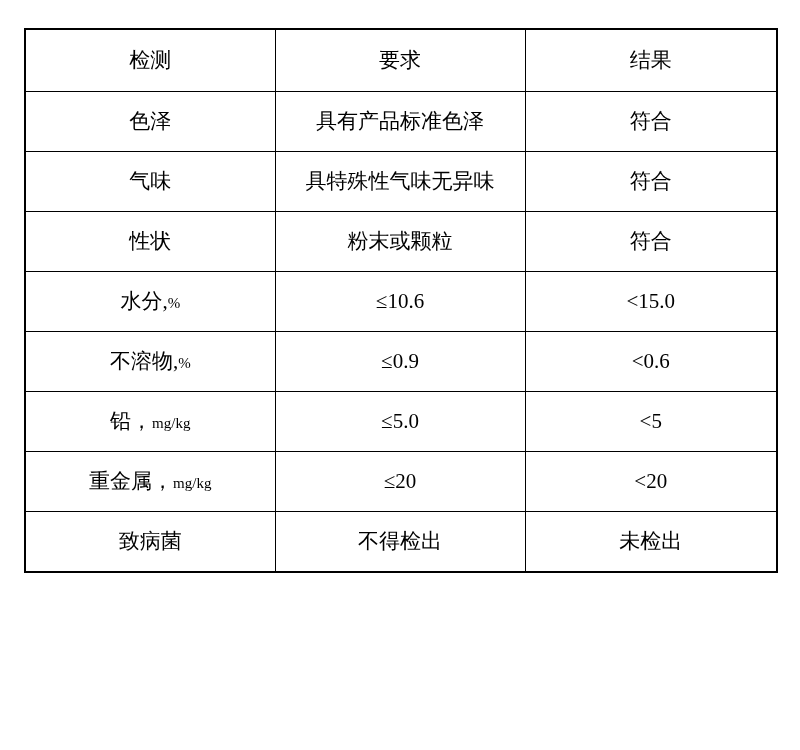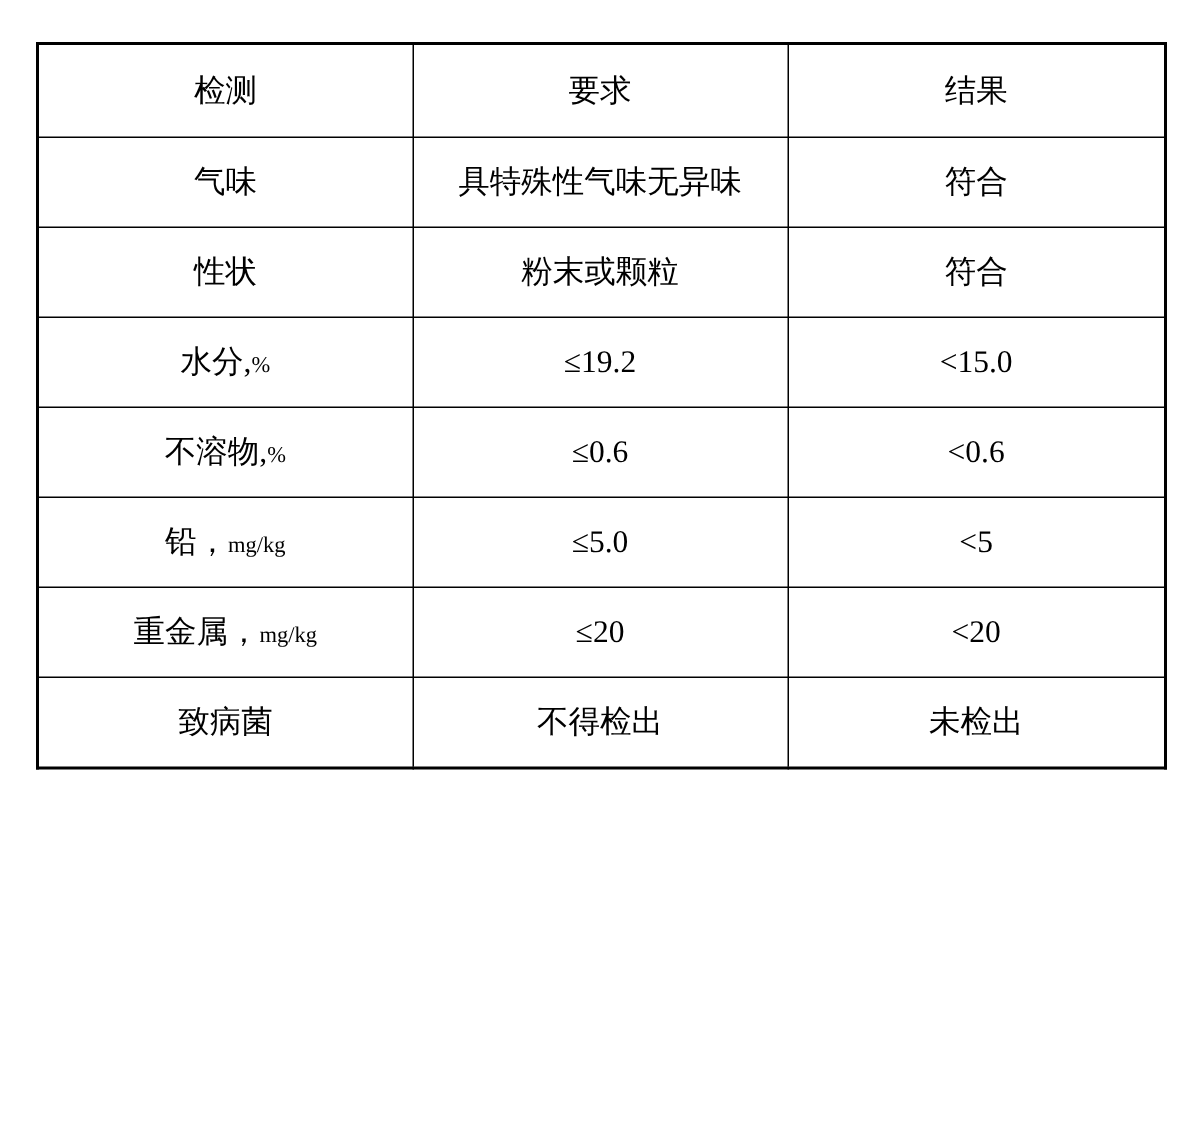--- a/index.html
+++ b/index.html
@@ -59,43 +59,48 @@
       <col class="c2">
       <col class="c3">
     </colgroup>
     <tbody>
       <tr>
         <td>检测</td>
         <td>要求</td>
         <td>结果</td>
       </tr>
 
+      <tr>
+        <td><span>色泽</span><span class="unit"></span></td>
+        <td>具有产品标准色泽</td>
+        <td>符合</td>
+      </tr>
 
       <tr>
         <td><span>气味</span><span class="unit"></span></td>
         <td>具特殊性气味无异味</td>
         <td>符合</td>
       </tr>
 
       <tr>
         <td><span>性状</span><span class="unit"></span></td>
         <td>粉末或颗粒</td>
         <td>符合</td>
       </tr>
 
 
       <tr>
         <td><span>水分,</span><span class="unit">%</span></td>
-        <td>≤19.2</td>
+        <td>≤10.6</td>
         <td>&lt;15.0</td>
       </tr>
 
       <tr>
         <td><span>不溶物,</span><span class="unit">%</span></td>
-        <td>≤0.6</td>
+        <td>≤0.9</td>
         <td>&lt;0.6</td>
       </tr>
 
 
       <tr>
         <td><span>铅，</span><span class="unit">mg/kg</span></td>
         <td>≤5.0</td>
         <td>&lt;5</td>
       </tr>
 

